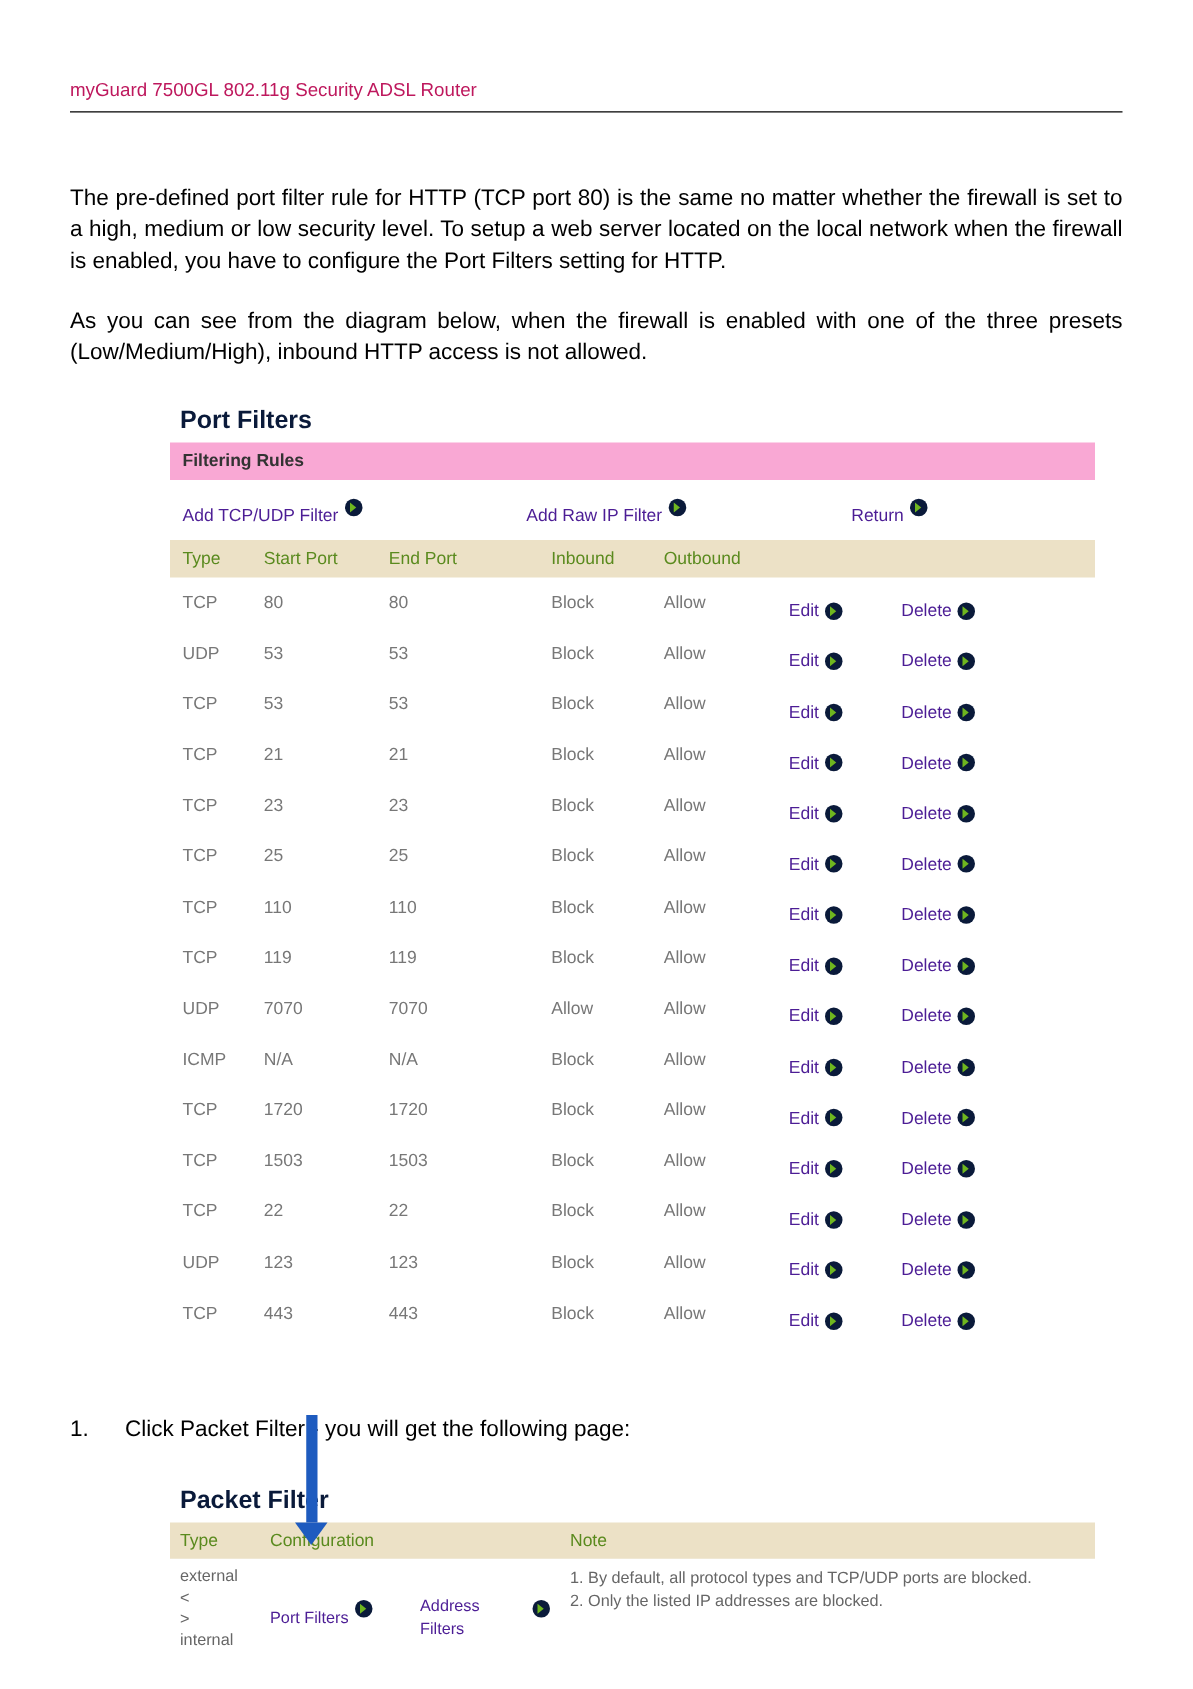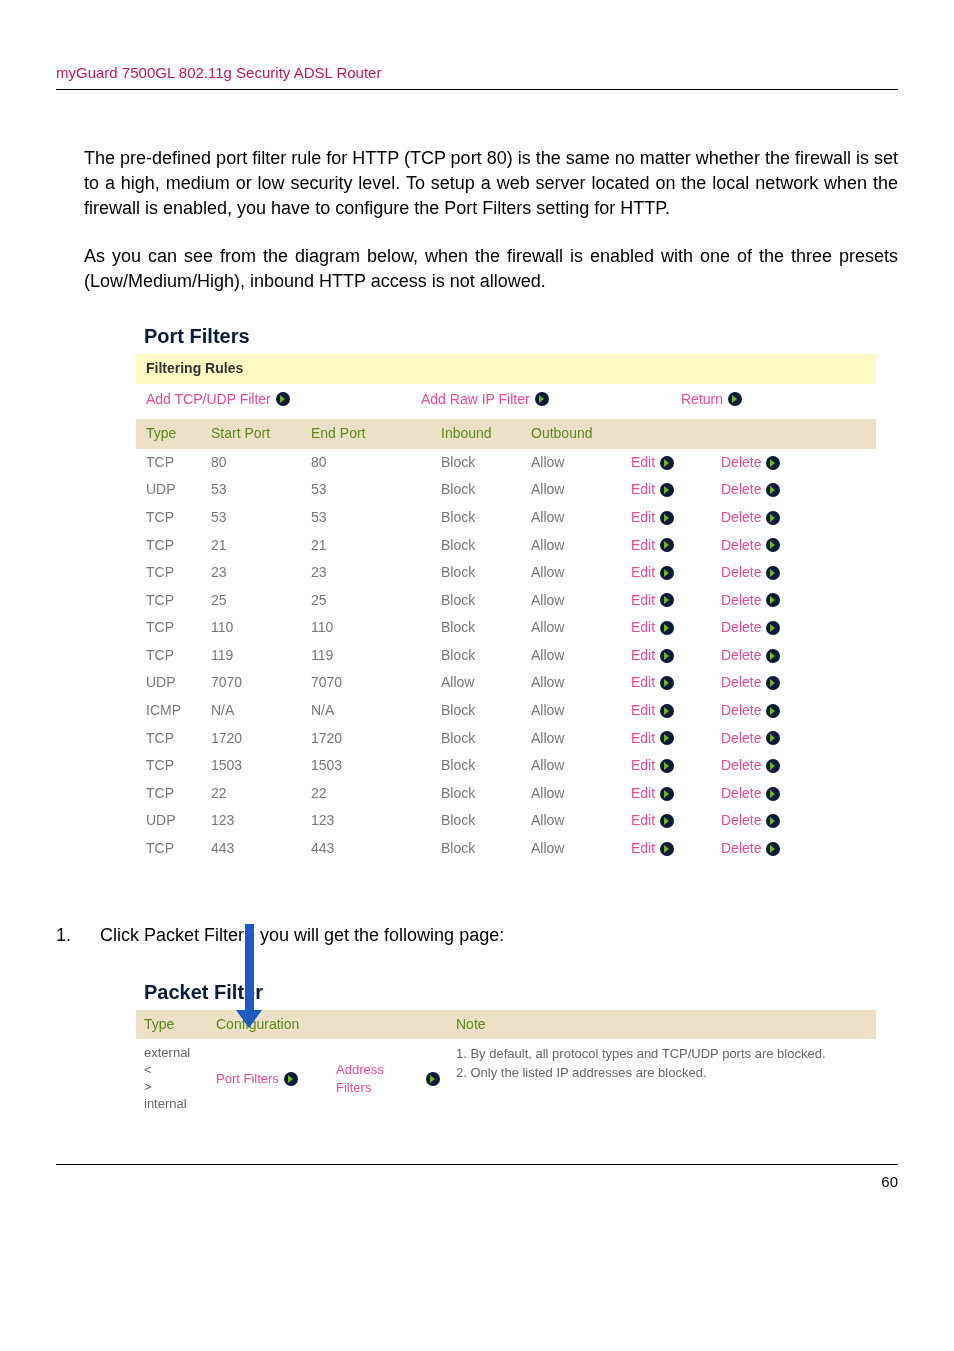--- a/index.html
+++ b/index.html
@@ -19,52 +19,51 @@
     margin-bottom: 6px;
   }
   hr.top-rule {
     border: none;
     border-top: 1px solid #000;
     margin-bottom: 56px;
   }
   .para {
     text-align: justify;
     margin-bottom: 22px;
-    margin-left: 28px;
   }
   .panel {
     width: 740px;
     margin: 14px 0 60px 80px;
     font-family: Arial, Helvetica, sans-serif;
     font-size: 14px;
     color: #666;
   }
   .panel-title {
     font-size: 20px;
     font-weight: bold;
     color: #0a1a3a;
     padding: 6px 8px 4px 8px;
   }
   .section-head {
-    background: #fef9c3;
+    background: #f9a8d4;
     color: #333;
     font-weight: bold;
     font-size: 14px;
     padding: 5px 10px;
   }
   .rules-row {
     display: flex;
     padding: 6px 0 10px 10px;
     color: #5a8a1e;
   }
   .rules-cell { display: flex; align-items: center; }
   .rc1 { width: 275px; }
   .rc2 { width: 240px; }
   .rc3 { width: 180px; padding-left: 20px; }
-  .link-green { color: #ec4899; cursor: pointer; }
+  .link-green { color: #4c1d95; cursor: pointer; margin-top: 13px; }
   .icon-circle {
     display: inline-block;
     width: 14px; height: 14px;
     border-radius: 50%;
     background: #0a1a3a;
     margin-left: 5px;
     position: relative;
     vertical-align: middle;
   }
   .icon-circle::before {

